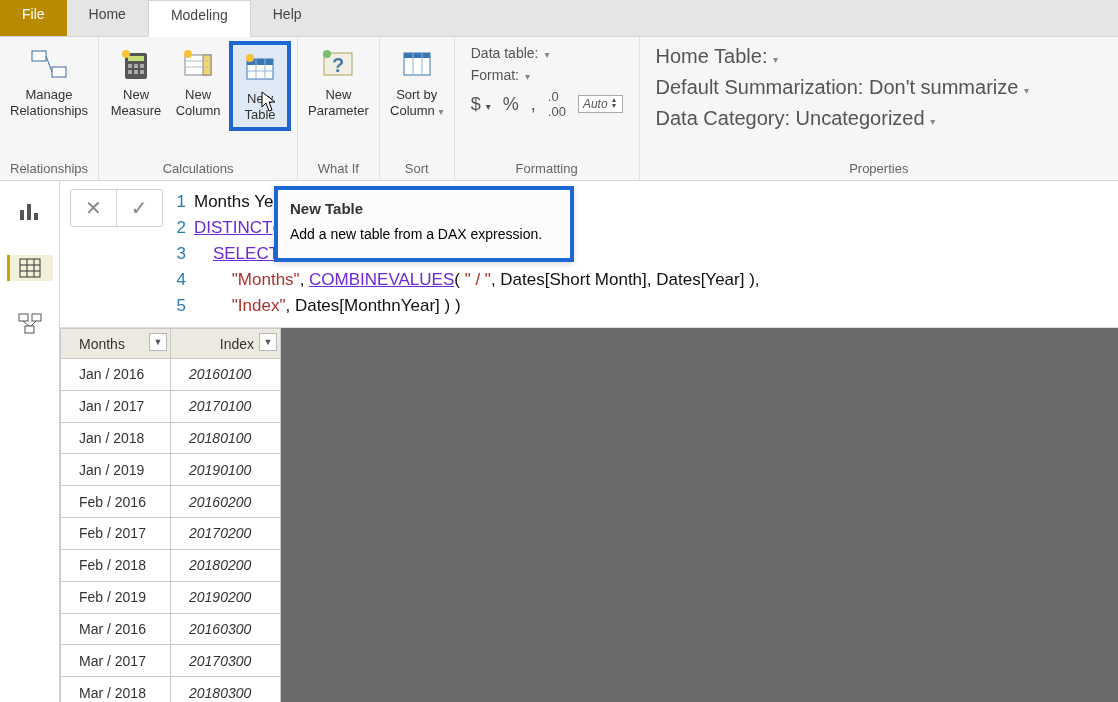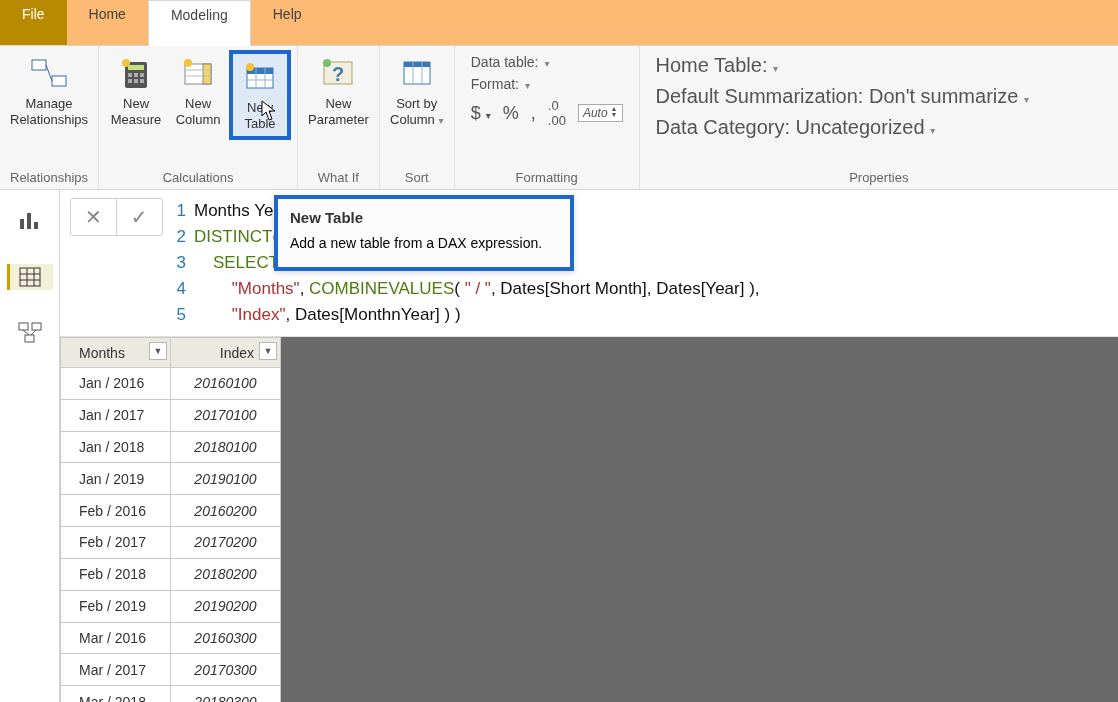--- a/index.html
+++ b/index.html
@@ -1,19 +1,19 @@
 <!DOCTYPE html>
 <html><head>
   <meta charset="utf-8">
   <style>
     * { box-sizing: border-box; margin: 0; padding: 0; font-family: "Segoe UI", Tahoma, sans-serif; }
     body { width: 1118px; height: 702px; background: #fff; font-size: 14px; color: #333; overflow: hidden; }
 
     
-    .ribbon-tabs { display: flex; height: 46px; background: #fdba74; border-bottom: 1px solid #d4d4d4; }
+    .ribbon-tabs { display: flex; height: 37px; background: #e5e5e5; border-bottom: 1px solid #d4d4d4; }
     .ribbon-tab { padding: 6px 22px; cursor: pointer; font-size: 14px; color: #444; }
     .ribbon-tab.file { background: #b88a00; color: #fff; }
     .ribbon-tab.active { border: 1px solid #d4d4d4; border-bottom: 1px solid #fff; background: #fff; margin-bottom: -1px; }
     
     
     .ribbon-body { display: flex; background: #f6f6f6; border-bottom: 1px solid #d4d4d4; height: 144px; }
     .ribbon-group { display: flex; flex-direction: column; border-right: 1px solid #e2e2e2; padding: 4px 6px 0 6px; }
     .ribbon-group-items { display: flex; flex: 1; align-items: flex-start; }
     .ribbon-group-label { font-size: 13px; text-align: center; color: #666; padding: 2px 0 4px 0; }
 
@@ -41,38 +41,38 @@
     .work { flex:1; display:flex; flex-direction:column; background:#fff; }
 
     .formula-row { display:flex; align-items:flex-start; padding:8px 4px; gap:10px; border-bottom:1px solid #e0e0e0; }
     .fx-actions { display:flex; border:1px solid #d0d0d0; border-radius:3px; overflow:hidden; margin-left:6px; }
     .fx-actions span { padding:6px 14px; font-size:20px; color:#888; cursor:pointer; }
     .fx-actions span + span { border-left:1px solid #d0d0d0; }
 
     .code-area { font-family: Consolas, "Courier New", monospace; font-size:17px; line-height:26px; display:flex; }
     .gutter { color:#2a7ab0; text-align:right; padding:0 8px 0 4px; user-select:none; }
     .code { white-space:pre; color:#111; }
-    .kw { color:#4d7c0f; }
+    .kw { color:#6d28d9;text-decoration:underline; }
     .str { color:#b03030; }
 
     
     .tooltip-box { position:absolute; left:274px; top:5px; width:300px; background:#fcfcfc; border:4px solid #1e66d0; padding:10px 12px 14px 12px; box-shadow:0 2px 6px rgba(0,0,0,.15); z-index:10; }
     .tooltip-box .tt-title { font-weight:600; font-size:15px; margin-bottom:8px; }
     .tooltip-box .tt-body { font-size:14px; color:#000000; line-height:19px; }
 
     
     .grid-wrap { flex:1; display:flex; background:#6a6a6a; }
     .grid { background:#fff; border-collapse:collapse; font-size:14px; }
     .grid th, .grid td { border:1px solid #c9c9c9; padding:4px 18px; height:30px; }
     .grid th { background:#eceae0; font-weight:normal; text-align:left; position:relative; }
     .grid th .col-filter { position:absolute; right:3px; top:4px; width:18px; height:18px; border:1px solid #b8b8b8; background:#fff; font-size:9px; display:flex; align-items:center; justify-content:center; color:#555; cursor:pointer; }
     .grid th.months { width:110px; padding-right:26px; }
     .grid th.index { width:110px; text-align:right; padding-right:26px; }
     .grid td.months { }
-    .grid td.index { text-align:center; font-style:italic; color:#333;margin-left:31px; }
+    .grid td.index { text-align:left; font-style:italic; color:#333;margin-left:31px; }
   </style>
 </head>
 <body>
 
 <div class="ribbon-tabs">
   <div class="ribbon-tab file">File</div>
   <div class="ribbon-tab">Home</div>
   <div class="ribbon-tab active">Modeling</div>
   <div class="ribbon-tab">Help</div>
 </div>

